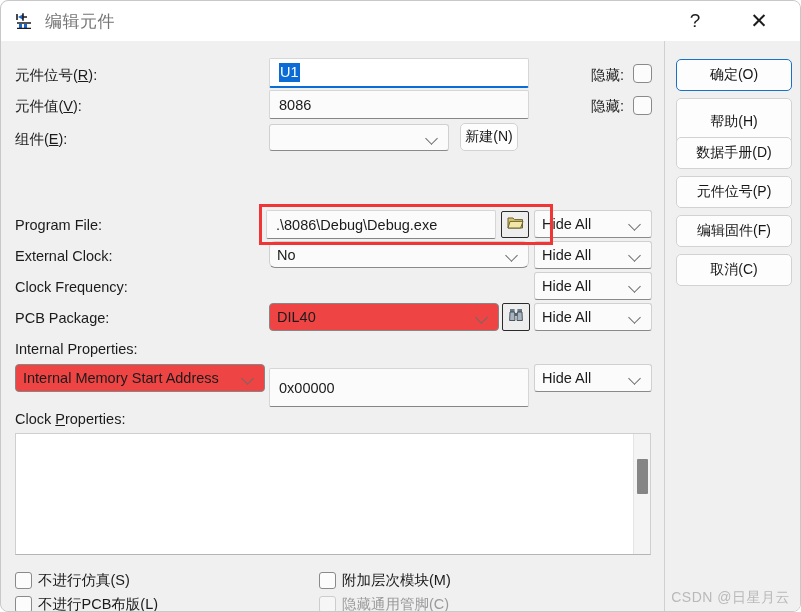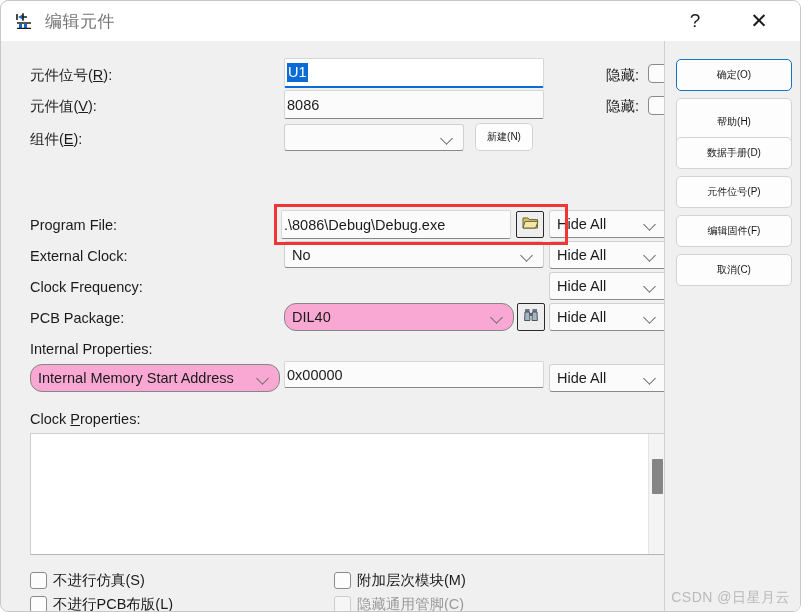--- a/index.html
+++ b/index.html
@@ -51,21 +51,21 @@
   
   #body-area {
     position: absolute; left: 0; top: 40px;
     width: 801px; height: 572px;
     background: #f0f0f0;
   }
 
   
   #left-panel {
     position: absolute; left: 0; top: 0;
-    width: 663px; height: 572px; margin-left: 15px;
+    width: 663px; height: 572px;
   }
   #right-panel {
     position: absolute; left: 663px; top: 0;
     width: 138px; height: 572px;
     background: #f0f0f0;
     border-left: 1px solid #d0d0d0;
   }
 
   
   .lbl {
@@ -78,21 +78,21 @@
 
   
   .tinput {
     position: absolute;
     background: #fbfbfb;
     border: 1px solid #d6d6d6;
     border-bottom: 1px solid #868686;
     border-radius: 2px;
     font-size: 14.5px;
     color: #1b1b1b;
-    padding: 0 2px;
+    padding: 0 9px;
     display: flex; align-items: center;
     overflow: hidden;
     text-align: right;
   }
   .tinput.focused {
     border-bottom: 2px solid #0a6cd4;
     background: #ffffff;
   }
   .sel-text {
     background: #0a6cd4;
@@ -108,22 +108,22 @@
     border-bottom: 1px solid #8a8a8a;
     border-radius: 3px;
     font-size: 14.5px;
     color: #1b1b1b;
     display: flex; align-items: center;
     padding: 0 7px;
     overflow: hidden;
   }
   .combo.boxed {
     border: 1px solid #868686;
-    border-radius: 12px;
-    background: #f9a8d4;
+    border-radius: 4px;
+    background: #ef4444;
   }
   .combo .cv { flex: 1 1 auto; white-space: nowrap; overflow: hidden; }
   .chev {
     width: 14px; height: 14px;
     flex: 0 0 auto;
     position: relative;
     margin-right: 2px;
   }
   .chev::before {
     content: "";
@@ -134,21 +134,21 @@
     border-bottom: 1.6px solid #6b6b6b;
     transform: rotate(45deg);
   }
 
   
   .pbtn {
     position: absolute;
     background: #fdfdfd;
     border: 1px solid #d2d2d2;
     border-radius: 5px;
-    font-size: 10px;
+    font-size: 14px;
     color: #161616;
     display: flex; align-items: center; justify-content: center;
     white-space: nowrap;
   }
   .pbtn.primary {
     border: 1.6px solid #1673c8;
     background: #fdfdfd;
   }
 
   
@@ -308,21 +308,21 @@
             <path d="M3 6.4 L16 6.4 L13.6 13 L1 13 Z" fill="#f2e7a8" stroke="#6d6430" stroke-width="1"></path>
           </svg>
         </span>
       </div>
       <div class="combo" style="left:533px; top:169px; width:118px; height:28px;">
         <span class="cv">Hide All</span>
         <span class="chev"></span>
       </div>
 
       <div class="lbl" style="left:14px; top:207px;">External Clock:</div>
-      <div class="combo" style="left:268px; top:200px; width:260px; height:27px;">
+      <div class="combo" style="left:268px; top:200px; width:260px; height:27px;border-radius:6px;">
         <span class="cv">No</span>
         <span class="chev"></span>
       </div>
       <div class="combo" style="left:533px; top:200px; width:118px; height:28px;">
         <span class="cv">Hide All</span>
         <span class="chev"></span>
       </div>
 
       <div class="lbl" style="left:14px; top:238px;">Clock Frequency:</div>
       <div class="combo" style="left:533px; top:231px; width:118px; height:28px;">
@@ -349,21 +349,21 @@
       <div class="combo" style="left:533px; top:262px; width:118px; height:28px;">
         <span class="cv">Hide All</span>
         <span class="chev"></span>
       </div>
 
       <div class="lbl" style="left:14px; top:300px;">Internal Properties:</div>
       <div class="combo boxed" style="left:14px; top:323px; width:250px; height:28px;">
         <span class="cv">Internal Memory Start Address</span>
         <span class="chev"></span>
       </div>
-      <div class="tinput" style="left:268px; top:320px; width:260px; height:27px;">
+      <div class="tinput" style="left:268px; top:327px; width:260px; height:39px;">
         <span>0x00000</span>
       </div>
       <div class="combo" style="left:533px; top:323px; width:118px; height:28px;">
         <span class="cv">Hide All</span>
         <span class="chev"></span>
       </div>
 
       <div class="lbl" style="left:14px; top:370px;"><span>Clock </span><u>P</u><span>roperties:</span></div>
       <div id="other-box">
         <span style="position:absolute;left:6px;top:4px;font-size:14.5px;color:#1b1b1b;"></span>

